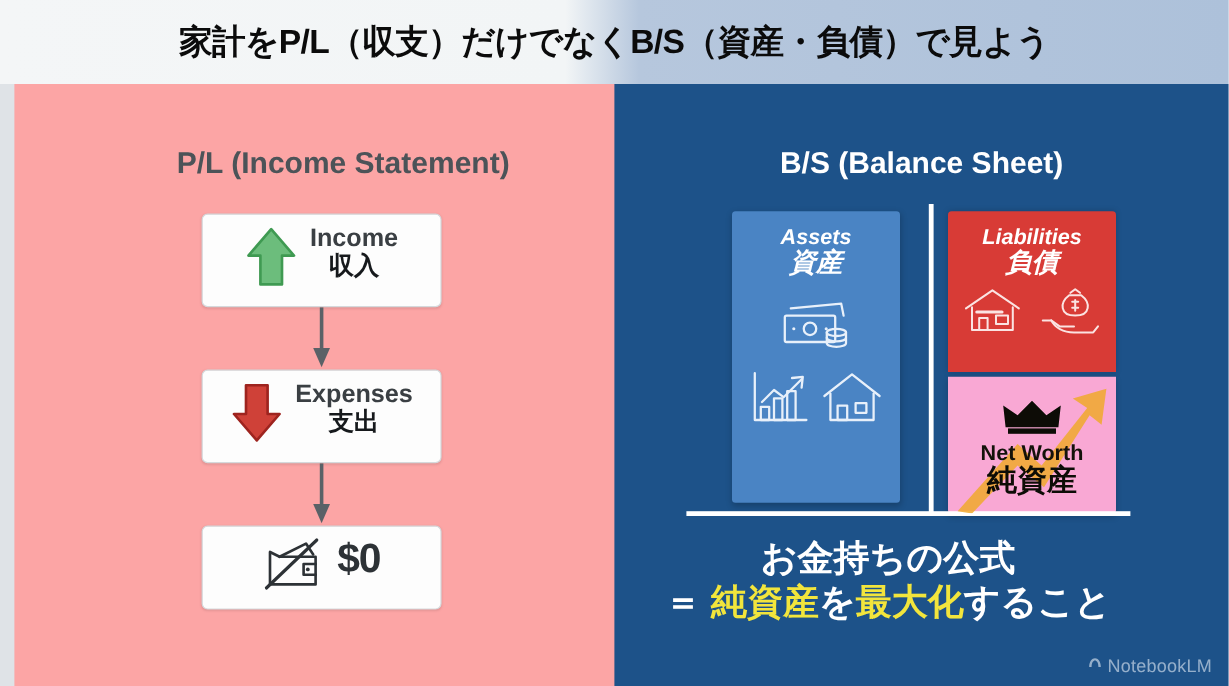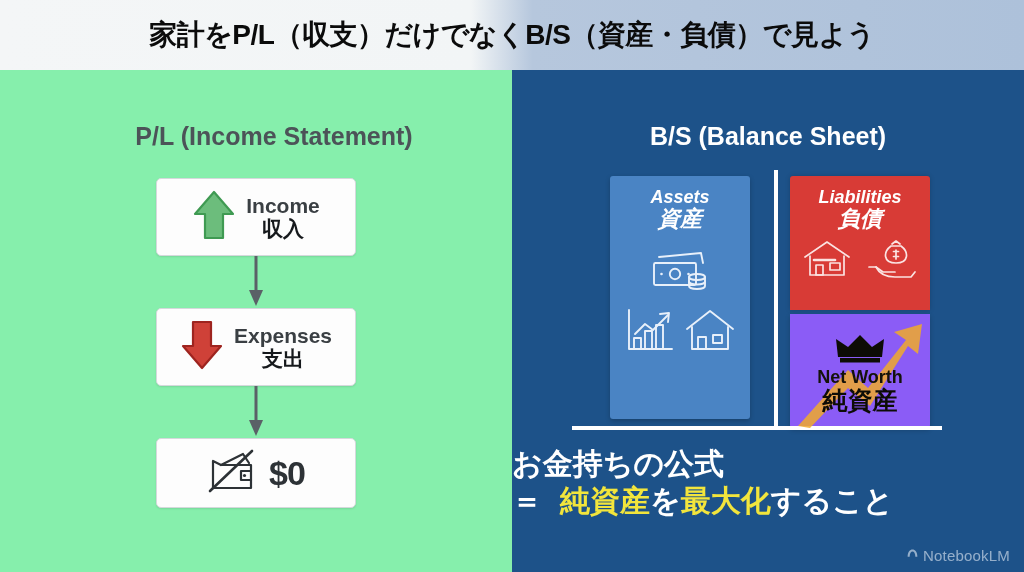--- a/index.html
+++ b/index.html
@@ -37,25 +37,25 @@
     font-weight: bold;
     color: #0b0b0b;
     letter-spacing: -0.5px;
     white-space: nowrap;
     line-height: 1;
   }
 
   
   .panel-left {
     position: absolute;
-    left: 0;
+    left: 12px;
     top: 70px;
     width: 548px;
     height: 502px;
-    background: #86efac;
+    background: #fca5a5;
   }
   .panel-right {
     position: absolute;
     left: 512px;
     top: 70px;
     width: 512px;
     height: 502px;
     background: #1d5289;
   }
 
@@ -79,21 +79,21 @@
     width: 200px;
   }
   .flow-box {
     box-sizing: border-box;
     width: 200px;
     background: #fdfdfd;
     border: 1px solid #d5d9dc;
     border-radius: 5px;
     box-shadow: 0 1px 2px rgba(0,0,0,0.10);
     display: flex;
-    align-items: center;
+    align-items: flex-start;
     justify-content: center;
     gap: 10px;
     padding: 8px 6px;
   }
   .flow-box.h-income { height: 78px; }
   .flow-box.h-expenses { height: 78px; }
   .flow-box.h-zero { height: 70px; }
 
   .flow-label {
     text-align: center;
@@ -161,21 +161,21 @@
     background: #d83b36;
     border-radius: 3px 3px 0 0;
     box-shadow: 0 0 5px rgba(0,0,0,0.18);
   }
   .nw-block {
     position: absolute;
     left: 278px;
     top: 244px;
     width: 140px;
     height: 114px;
-    background: #8b5cf6;
+    background: #f9a8d4;
     border-radius: 0 0 3px 3px;
     overflow: hidden;
     box-shadow: 0 2px 5px rgba(0,0,0,0.2);
   }
   .baseline {
     position: absolute;
     left: 60px;
     top: 356px;
     width: 370px;
     height: 4px;
@@ -247,22 +247,22 @@
     z-index: 2;
     margin-bottom: 1px;
   }
 
   
   .tagline {
     position: absolute;
     left: 0;
     top: 378px;
     width: 456px;
+    text-align: center;
     line-height: 1.22;
-    font-family: Liberation Mono, monospace;
   }
   .tagline .line1 {
     display: block;
     font-size: 30px;
     font-weight: bold;
     color: #ffffff;
   }
   .tagline .line2 {
     display: block;
     font-size: 30px;

